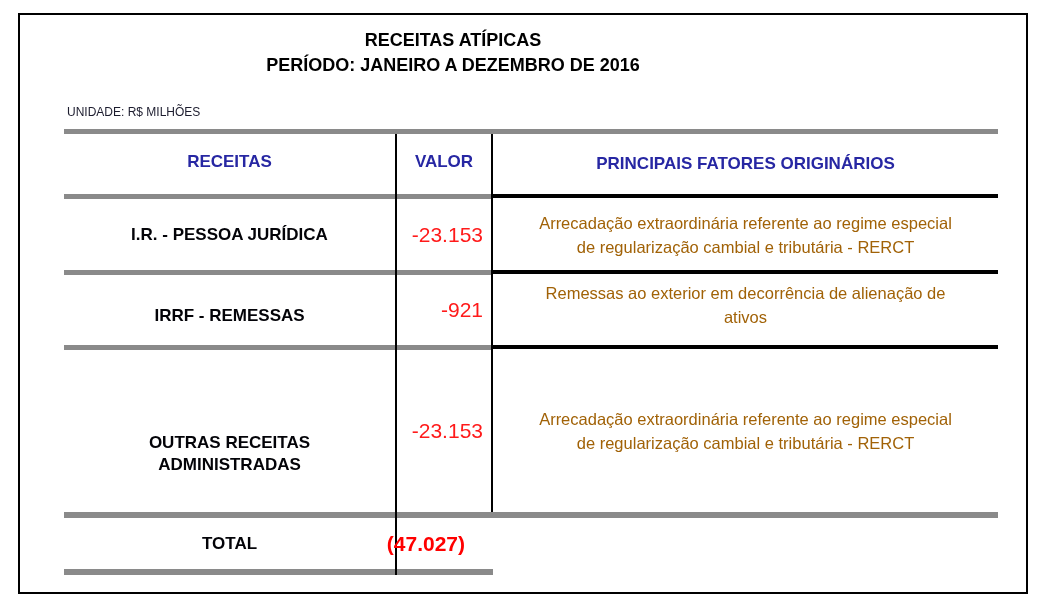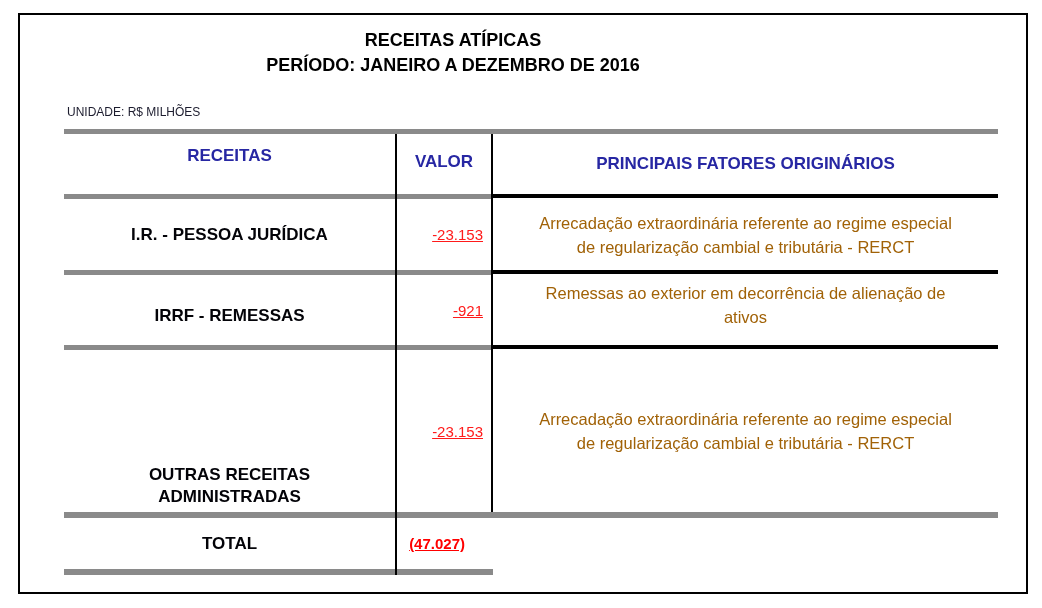--- a/index.html
+++ b/index.html
@@ -25,21 +25,21 @@
   .rule{position:absolute;}
   .rule.gray{background:#8a8a8a;}
   .rule.black{background:#000000;}
   .vline{position:absolute;width:2px;background:#000000;}
   .cell{
     position:absolute;display:flex;align-items:center;justify-content:center;
     text-align:center;box-sizing:border-box;
   }
   .cell.head{color:#2727a3;font-weight:bold;font-size:17px;}
   .cell.rowlabel{color:#030308;font-weight:bold;font-size:17px;white-space:pre-line;line-height:22px;}
-  .cell.value{color:#ff1a1a;font-size:15px;justify-content:flex-end;padding-right:4px;text-decoration:underline;}
+  .cell.value{color:#ff1a1a;font-size:21px;justify-content:flex-end;padding-right:4px;}
   .cell.value.total{color:#ff0000;font-weight:bold;}
   .cell.desc{color:#a16207;font-size:16.5px;line-height:24px;white-space:pre-line;}
 </style>
 </head>
 <body>
 
 <div id="canvas">
 
   <div class="page-border"></div>
 
@@ -56,35 +56,35 @@
   <div class="rule gray" style="left:64px;top:270px;width:429px;height:5px;"></div>
   <div class="rule black" style="left:493px;top:270px;width:505px;height:4px;"></div>
   <div class="rule gray" style="left:64px;top:345px;width:429px;height:5px;"></div>
   <div class="rule black" style="left:493px;top:345px;width:505px;height:4px;"></div>
   <div class="rule gray" style="left:64px;top:512px;width:934px;height:6px;"></div>
   <div class="rule gray" style="left:64px;top:569px;width:429px;height:6px;"></div>
 
   <div class="vline" style="left:395px;top:134px;height:441px;"></div>
   <div class="vline" style="left:491px;top:134px;height:378px;"></div>
 
-  <div class="cell head" style="left:64px;top:126px;width:331px;height:60px;">RECEITAS</div>
+  <div class="cell head" style="left:64px;top:132px;width:331px;height:60px;">RECEITAS</div>
   <div class="cell head" style="left:397px;top:134px;width:94px;height:56px;border-radius:19px;">VALOR</div>
   <div class="cell rowlabel" style="left:64px;top:199px;width:331px;height:71px;">I.R. - PESSOA JURÍDICA</div>
 
   <div class="cell head" style="left:493px;top:134px;width:505px;height:60px;">PRINCIPAIS FATORES ORIGINÁRIOS</div>
   <div class="cell value" style="left:397px;top:199px;width:90px;height:71px;">-23.153</div>
   <div class="cell desc" style="left:497px;top:199px;width:497px;height:71px;">Arrecadação extraordinária referente ao regime especial
 de regularização cambial e tributária - RERCT</div>
 
   <div class="cell rowlabel" style="left:64px;top:281px;width:331px;height:70px;">IRRF - REMESSAS</div>
   <div class="cell value" style="left:397px;top:275px;width:90px;height:70px;">-921</div>
   <div class="cell desc" style="left:497px;top:270px;width:497px;height:70px;">Remessas ao exterior em decorrência de alienação de
 ativos</div>
 
-  <div class="cell rowlabel" style="left:64px;top:350px;width:331px;height:208px;margin-top:32px;">OUTRAS RECEITAS
+  <div class="cell rowlabel" style="left:64px;top:350px;width:331px;height:208px;">OUTRAS RECEITAS
 ADMINISTRADAS</div>
   <div class="cell value" style="left:397px;top:350px;width:90px;height:162px;">-23.153</div>
   <div class="cell desc" style="left:497px;top:350px;width:497px;height:162px;">Arrecadação extraordinária referente ao regime especial
 de regularização cambial e tributária - RERCT</div>
 
   <div class="cell rowlabel" style="left:64px;top:518px;width:331px;height:51px;">TOTAL</div>
   <div class="cell value total" style="left:379px;top:518px;width:90px;height:51px;">(47.027)</div>
 
 </div>
 

